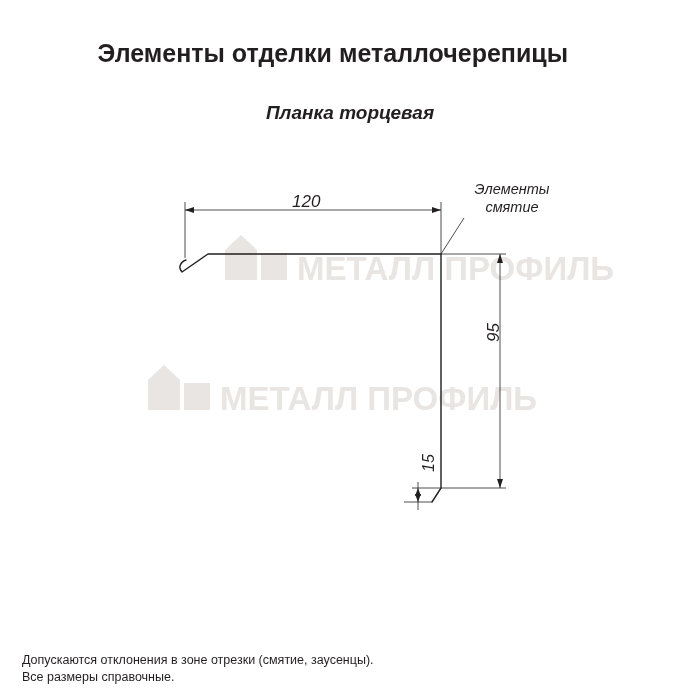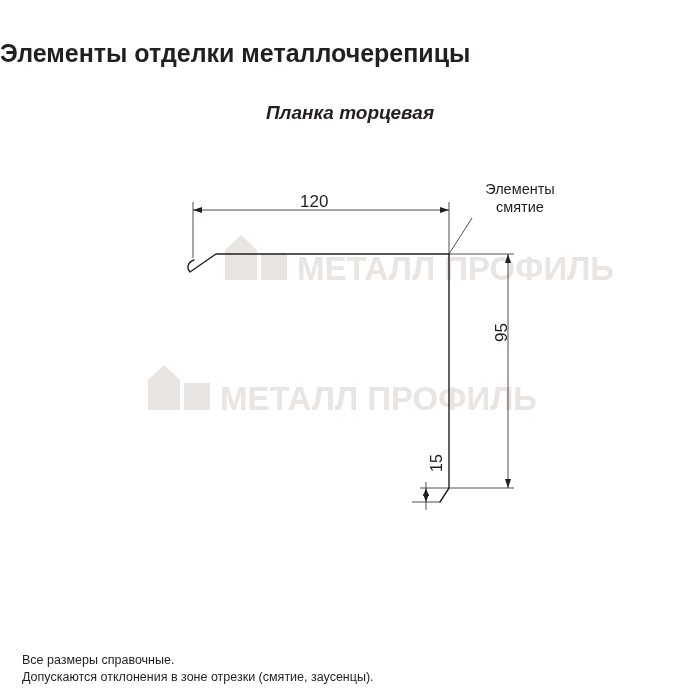--- a/index.html
+++ b/index.html
@@ -18,21 +18,21 @@
   .page {
     position: relative;
     width: 700px;
     height: 700px;
   }
   .title {
     position: absolute;
     top: 22px;
     left: 0;
     width: 568px;
-    text-align: left;
+    text-align: right;
     font-size: 25px;
     font-weight: bold;
     letter-spacing: 0px;
   }
   .subtitle {
     position: absolute;
     top: 86px;
     left: 0;
     width: 700px;
     text-align: center;
@@ -45,23 +45,24 @@
     top: 122px;
     left: 0;
     width: 700px;
     text-align: center;
     font-size: 19px;
     font-weight: bold;
   }
   .drawing {
     position: absolute;
     top: 150px;
-    left: 12px;
+    left: 4px;
     width: 672px;
     height: 420px;
+    font-style: italic;
   }
   .watermark {
     position: absolute;
     left: 0;
     top: 0;
     width: 700px;
     height: 700px;
     pointer-events: none;
   }
   .footnotes {
@@ -172,17 +173,17 @@
     <span class="label label-95">95</span>
     <span class="label label-15">15</span>
 
     <div class="label label-face">
       <div>Элементы</div>
       <div>смятие</div>
     </div>
   </div>
 
   <div class="footnotes">
+    <div>Допускаются отклонения в зоне отрезки (смятие, заусенцы).</div>
     <div>Все размеры справочные.</div>
-    <div>Допускаются отклонения в зоне отрезки (смятие, заусенцы).</div>
   </div>
 
 </div>
 
 </body></html>

